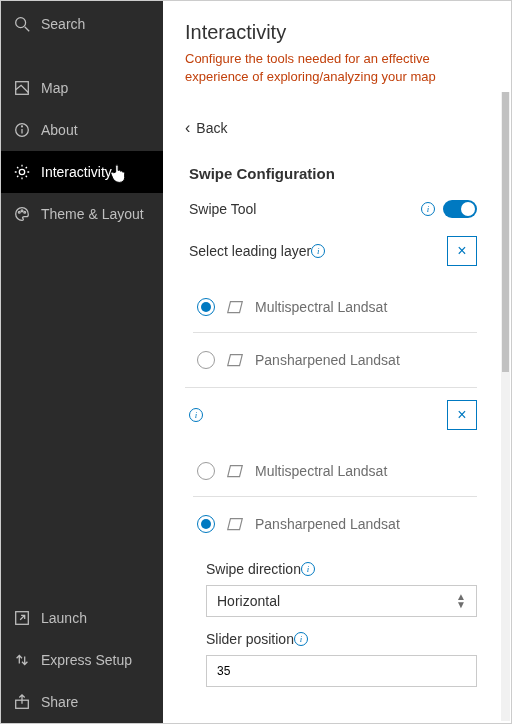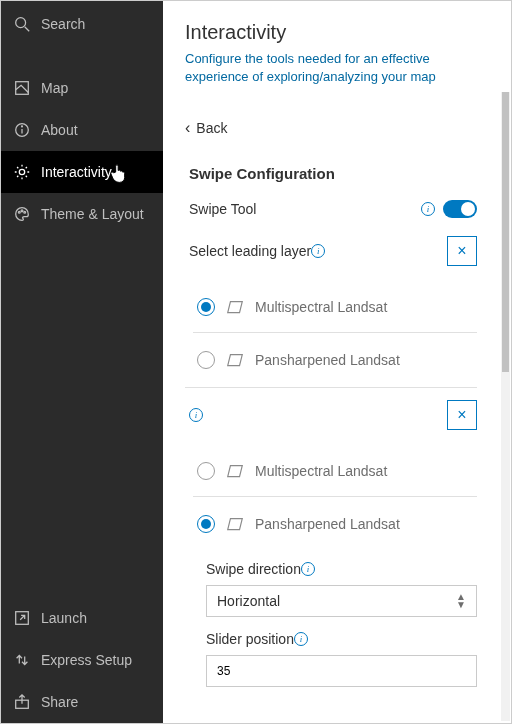--- a/index.html
+++ b/index.html
@@ -60,21 +60,21 @@
   .scroll-thumb {
     position: absolute;
     left: 1px; right: 1px; top: 0; height: 280px;
     background: #c1c1c1;
   }
   .header {
     padding: 20px 22px 14px 22px;
     border-bottom: none;
   }
   .header h1 { font-size: 20px; font-weight: 400; color: #323232; margin-bottom: 6px; }
-  .header p { font-size: 13px; color: #0369a1; line-height: 1.35; }
+  .header p { font-size: 13px; color: #c2410c; line-height: 1.35; }
   .panel {
     padding: 0 22px 20px 22px;
     flex: 1;
     overflow: hidden;
     position: relative;
     margin-top: 6px;
     margin-right: 12px;
   }
   .back {
     display: flex; align-items: center; gap: 6px;

